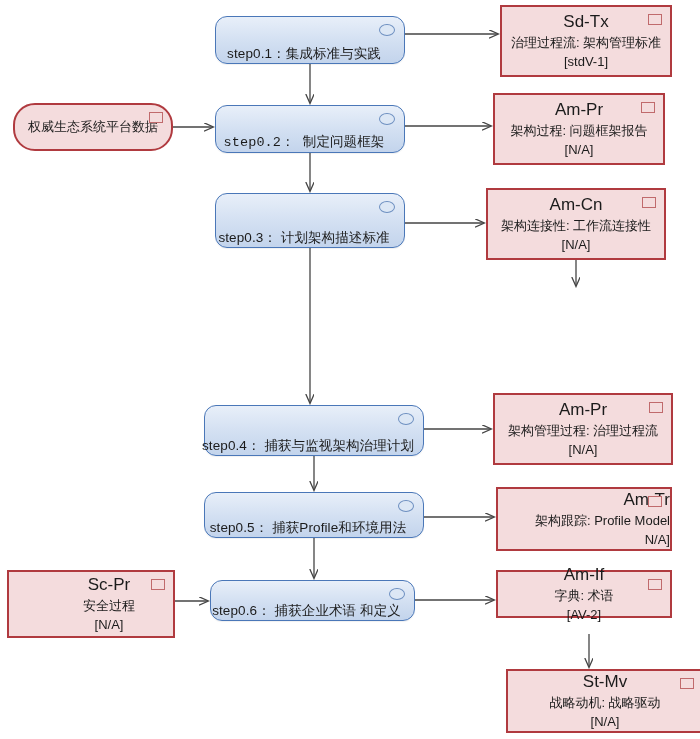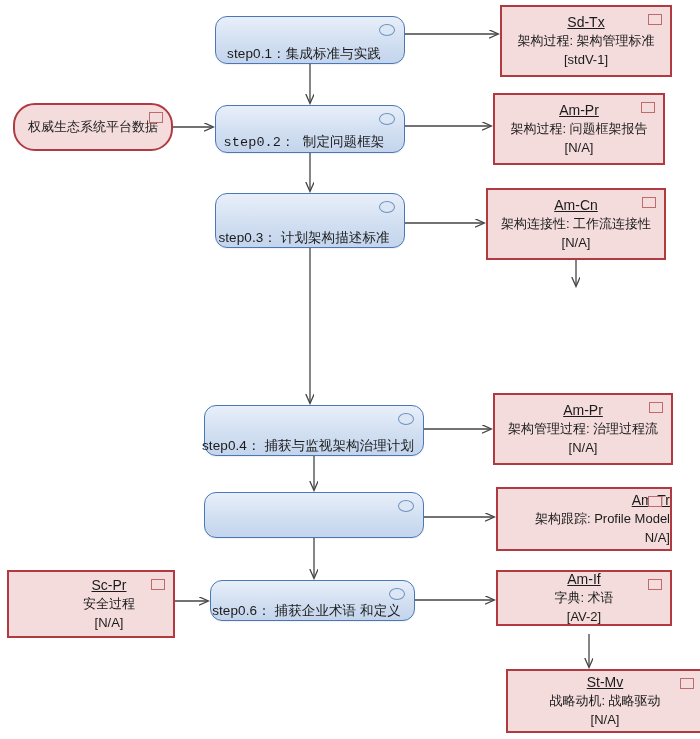--- a/index.html
+++ b/index.html
@@ -71,22 +71,21 @@
     color: #1b1b1b;
     font-size: 13px;
     line-height: 1.45;
     text-align: center;
   }
   .artifact-node .ln {
     display: block;
     white-space: nowrap;
   }
   .artifact-node .ln.title {
-    font-size: 14px;
-    text-decoration: underline;
+    font-size: 17px;
   }
   .rect-icon {
     position: absolute;
     right: 8px;
     top: 7px;
     width: 12px;
     height: 9px;
     border: 1.5px solid #c06a6c;
     background: #f4dcdd;
   }
@@ -149,31 +148,32 @@
     <span class="step-label">step0.3： 计划架构描述标准</span>
   </div>
 
   <div class="step-node" style="left:204px; top:405px; width:220px; height:51px;">
     <span class="oval-icon"></span>
     <span class="step-label">step0.4： 捕获与监视架构治理计划</span>
   </div>
 
   <div class="step-node" style="left:204px; top:492px; width:220px; height:46px;">
     <span class="oval-icon"></span>
+    <span class="step-label">step0.5： 捕获Profile和环境用法</span>
   </div>
 
   <div class="step-node" style="left:210px; top:580px; width:205px; height:41px;">
     <span class="oval-icon"></span>
     <span class="step-label">step0.6： 捕获企业术语 和定义</span>
   </div>
 
   <div class="artifact-node" style="left:500px; top:5px; width:172px; height:72px;">
     <span class="rect-icon"></span>
     <span class="ln title">Sd-Tx</span>
-    <span class="ln">架构过程: 架构管理标准</span>
+    <span class="ln">治理过程流: 架构管理标准</span>
     <span class="ln">[stdV-1]</span>
   </div>
 
   <div class="artifact-node" style="left:493px; top:93px; width:172px; height:72px;">
     <span class="rect-icon"></span>
     <span class="ln title">Am-Pr</span>
     <span class="ln">架构过程: 问题框架报告</span>
     <span class="ln">[N/A]</span>
   </div>
 
@@ -192,21 +192,21 @@
     <span class="ln">[N/A]</span>
   </div>
 
   <div class="artifact-node" style="left:496px; top:487px; width:176px; height:64px;align-items:flex-end;">
     <span class="rect-icon"></span>
     <span class="ln title">Am-Tr</span>
     <span class="ln">架构跟踪: Profile Model</span>
     <span class="ln">N/A]</span>
   </div>
 
-  <div class="artifact-node" style="left:496px; top:570px; width:176px; height:56px;">
+  <div class="artifact-node" style="left:496px; top:570px; width:176px; height:48px;">
     <span class="rect-icon"></span>
     <span class="ln title">Am-If</span>
     <span class="ln">字典: 术语</span>
     <span class="ln">[AV-2]</span>
   </div>
 
   <div class="artifact-node" style="left:506px; top:669px; width:198px; height:64px;">
     <span class="rect-icon"></span>
     <span class="ln title">St-Mv</span>
     <span class="ln">战略动机: 战略驱动</span>

